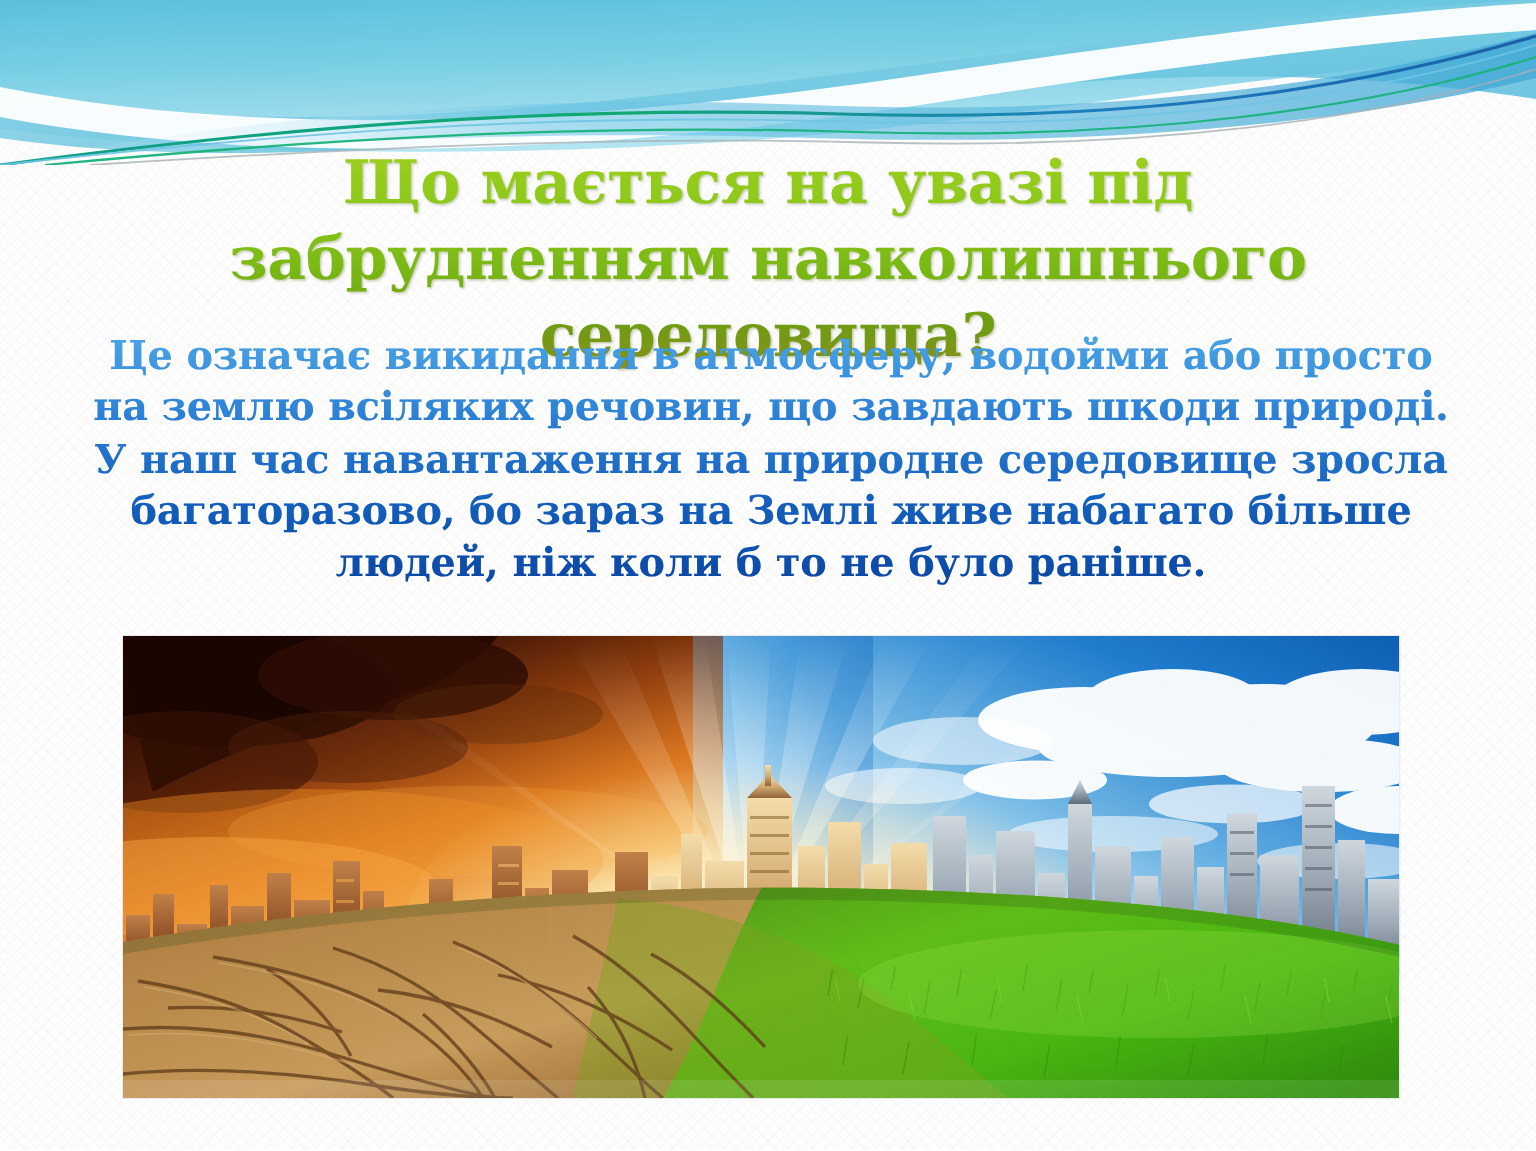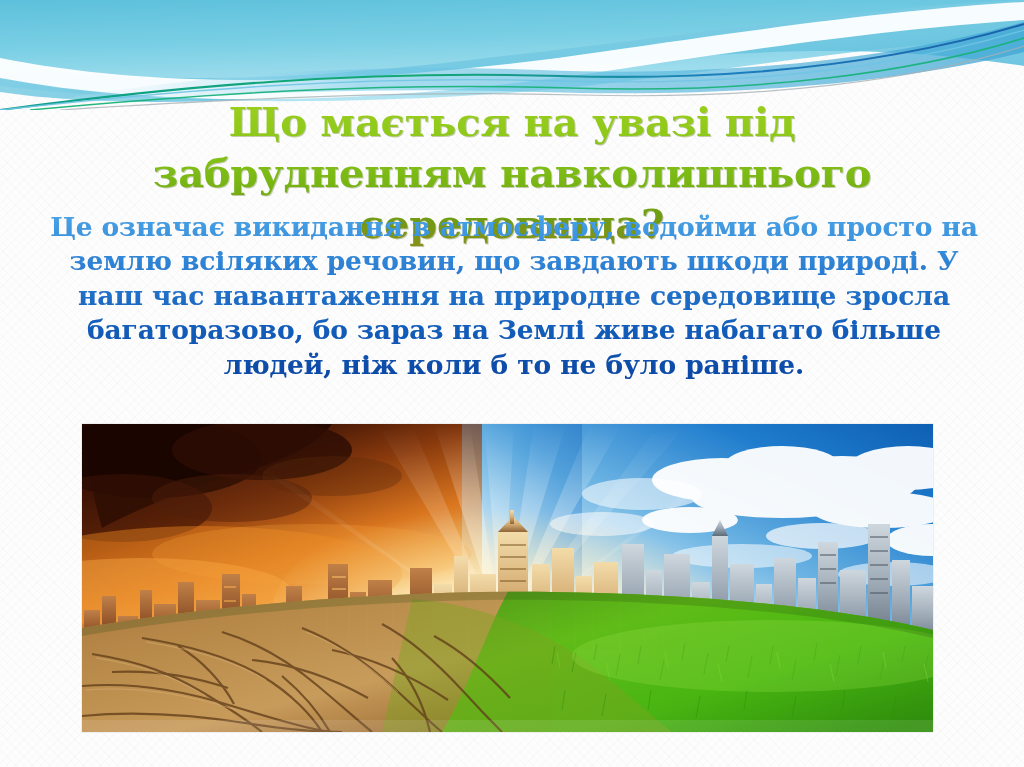--- a/index.html
+++ b/index.html
@@ -92,21 +92,21 @@
     background-image: linear-gradient(180deg,
         #4aa6e8 0%,
         #2a7fd4 34%,
         #135fbd 66%,
         #0b46a3 100%);
     -webkit-background-clip: text;
     background-clip: text;
     color: transparent;
     -webkit-text-fill-color: transparent;
     filter: drop-shadow(0.8px 0.8px 0.4px rgba(10,50,130,0.30));
-    margin: 4px;
+    margin: 15px;
     white-space: pre-line;
   }
 
   
   .picture-frame {
     position: absolute;
     left: 82px;
     top: 424px;
     width: 851px;
     height: 308px;

